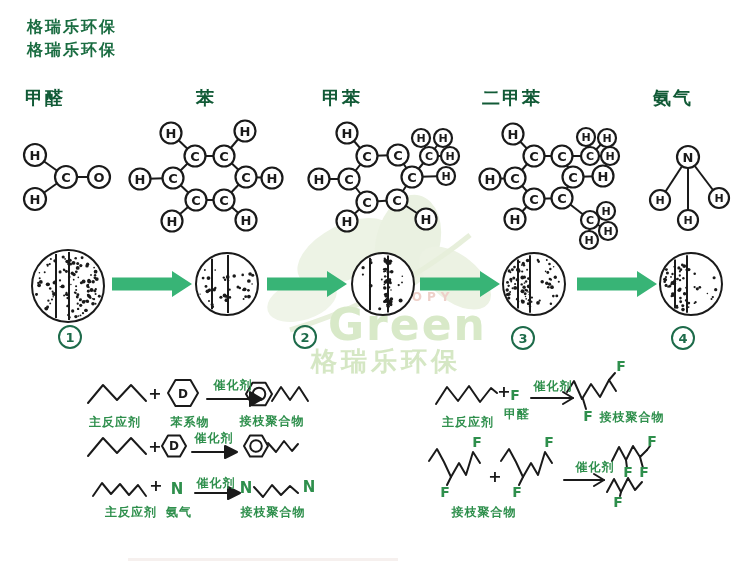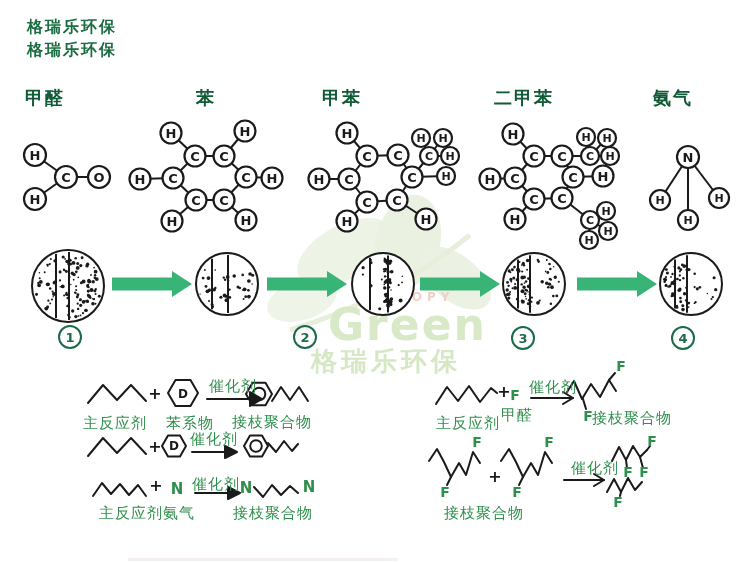--- a/index.html
+++ b/index.html
@@ -8,22 +8,22 @@
   svg{position:absolute;left:0;top:0;}
   #wm{z-index:0;}
   #gfx{z-index:1;}
   .hdr{position:absolute;left:27px;top:15px;color:#1a6c41;font-size:16px;font-weight:bold;
        letter-spacing:2px;line-height:23px;z-index:2;}
   .mol-label{position:absolute;top:86px;transform:translateX(-50%);color:#115a36;
        font-size:18px;font-weight:bold;letter-spacing:2px;z-index:2;white-space:nowrap;}
   .badge{position:absolute;width:20px;height:20px;border:2px solid #1d6b4a;border-radius:50%;
        color:#1d6b4a;font-size:13px;font-weight:bold;display:flex;align-items:center;
        justify-content:center;transform:translate(-50%,-50%);z-index:2;}
-  .rlabel{position:absolute;transform:translateX(-50%);color:#2e8f4c;font-size:15px;
-       font-weight:normal;white-space:nowrap;letter-spacing:1px;z-index:2;}
+  .rlabel{position:absolute;transform:translateX(-50%);color:#2e8f4c;font-size:12px;
+       font-weight:bold;white-space:nowrap;letter-spacing:1px;z-index:2;}
   .wm-copy{position:absolute;left:398px;top:290px;font-size:12px;color:#eed0c9;
        letter-spacing:5px;font-weight:bold;z-index:0;}
   .wm-green{position:absolute;left:328px;top:299px;font-size:44px;font-weight:bold;
        color:#d8e9c8;letter-spacing:2px;z-index:0;}
   .wm-cn{position:absolute;left:311px;top:344px;font-size:26px;font-weight:bold;
        color:#d5e7c4;letter-spacing:4px;z-index:0;}
   .wm-line{position:absolute;left:128px;top:558px;width:270px;height:3px;background:#f6f0ee;z-index:0;}
   #reactions{stroke:#1a1a1a;stroke-width:2;fill:none;stroke-linecap:round;stroke-linejoin:round;}
   #reactions text{stroke:none;text-anchor:middle;}
   .tplus{font-size:16px;font-weight:bold;fill:#1a1a1a;}
@@ -50,21 +50,21 @@
   <div class="wm-line"></div>
 
   <div class="hdr">
     <div>格瑞乐环保</div>
     <div>格瑞乐环保</div>
   </div>
 
   <div class="mol-label" style="left:45px">甲醛</div>
   <div class="mol-label" style="left:206px">苯</div>
   <div class="mol-label" style="left:342px">甲苯</div>
-  <div class="mol-label" style="left:524px">二甲苯</div>
+  <div class="mol-label" style="left:512px">二甲苯</div>
   <div class="mol-label" style="left:673px">氨气</div>
 
   <svg id="gfx" width="750" height="563">
     <g id="molecules">
       <g>
           <line x1="35" y1="155" x2="66" y2="177" stroke="#1a1a1a" stroke-width="2"></line>
           <line x1="35" y1="199" x2="66" y2="177" stroke="#1a1a1a" stroke-width="2"></line>
           <line x1="66" y1="177" x2="99" y2="177" stroke="#1a1a1a" stroke-width="2"></line>
           <circle cx="35" cy="155" r="11" fill="#fff" stroke="#1a1a1a" stroke-width="2.2"></circle>
           <text x="35" y="159.5" text-anchor="middle" font-size="13" font-weight="bold" fill="#1a1a1a">H</text>

